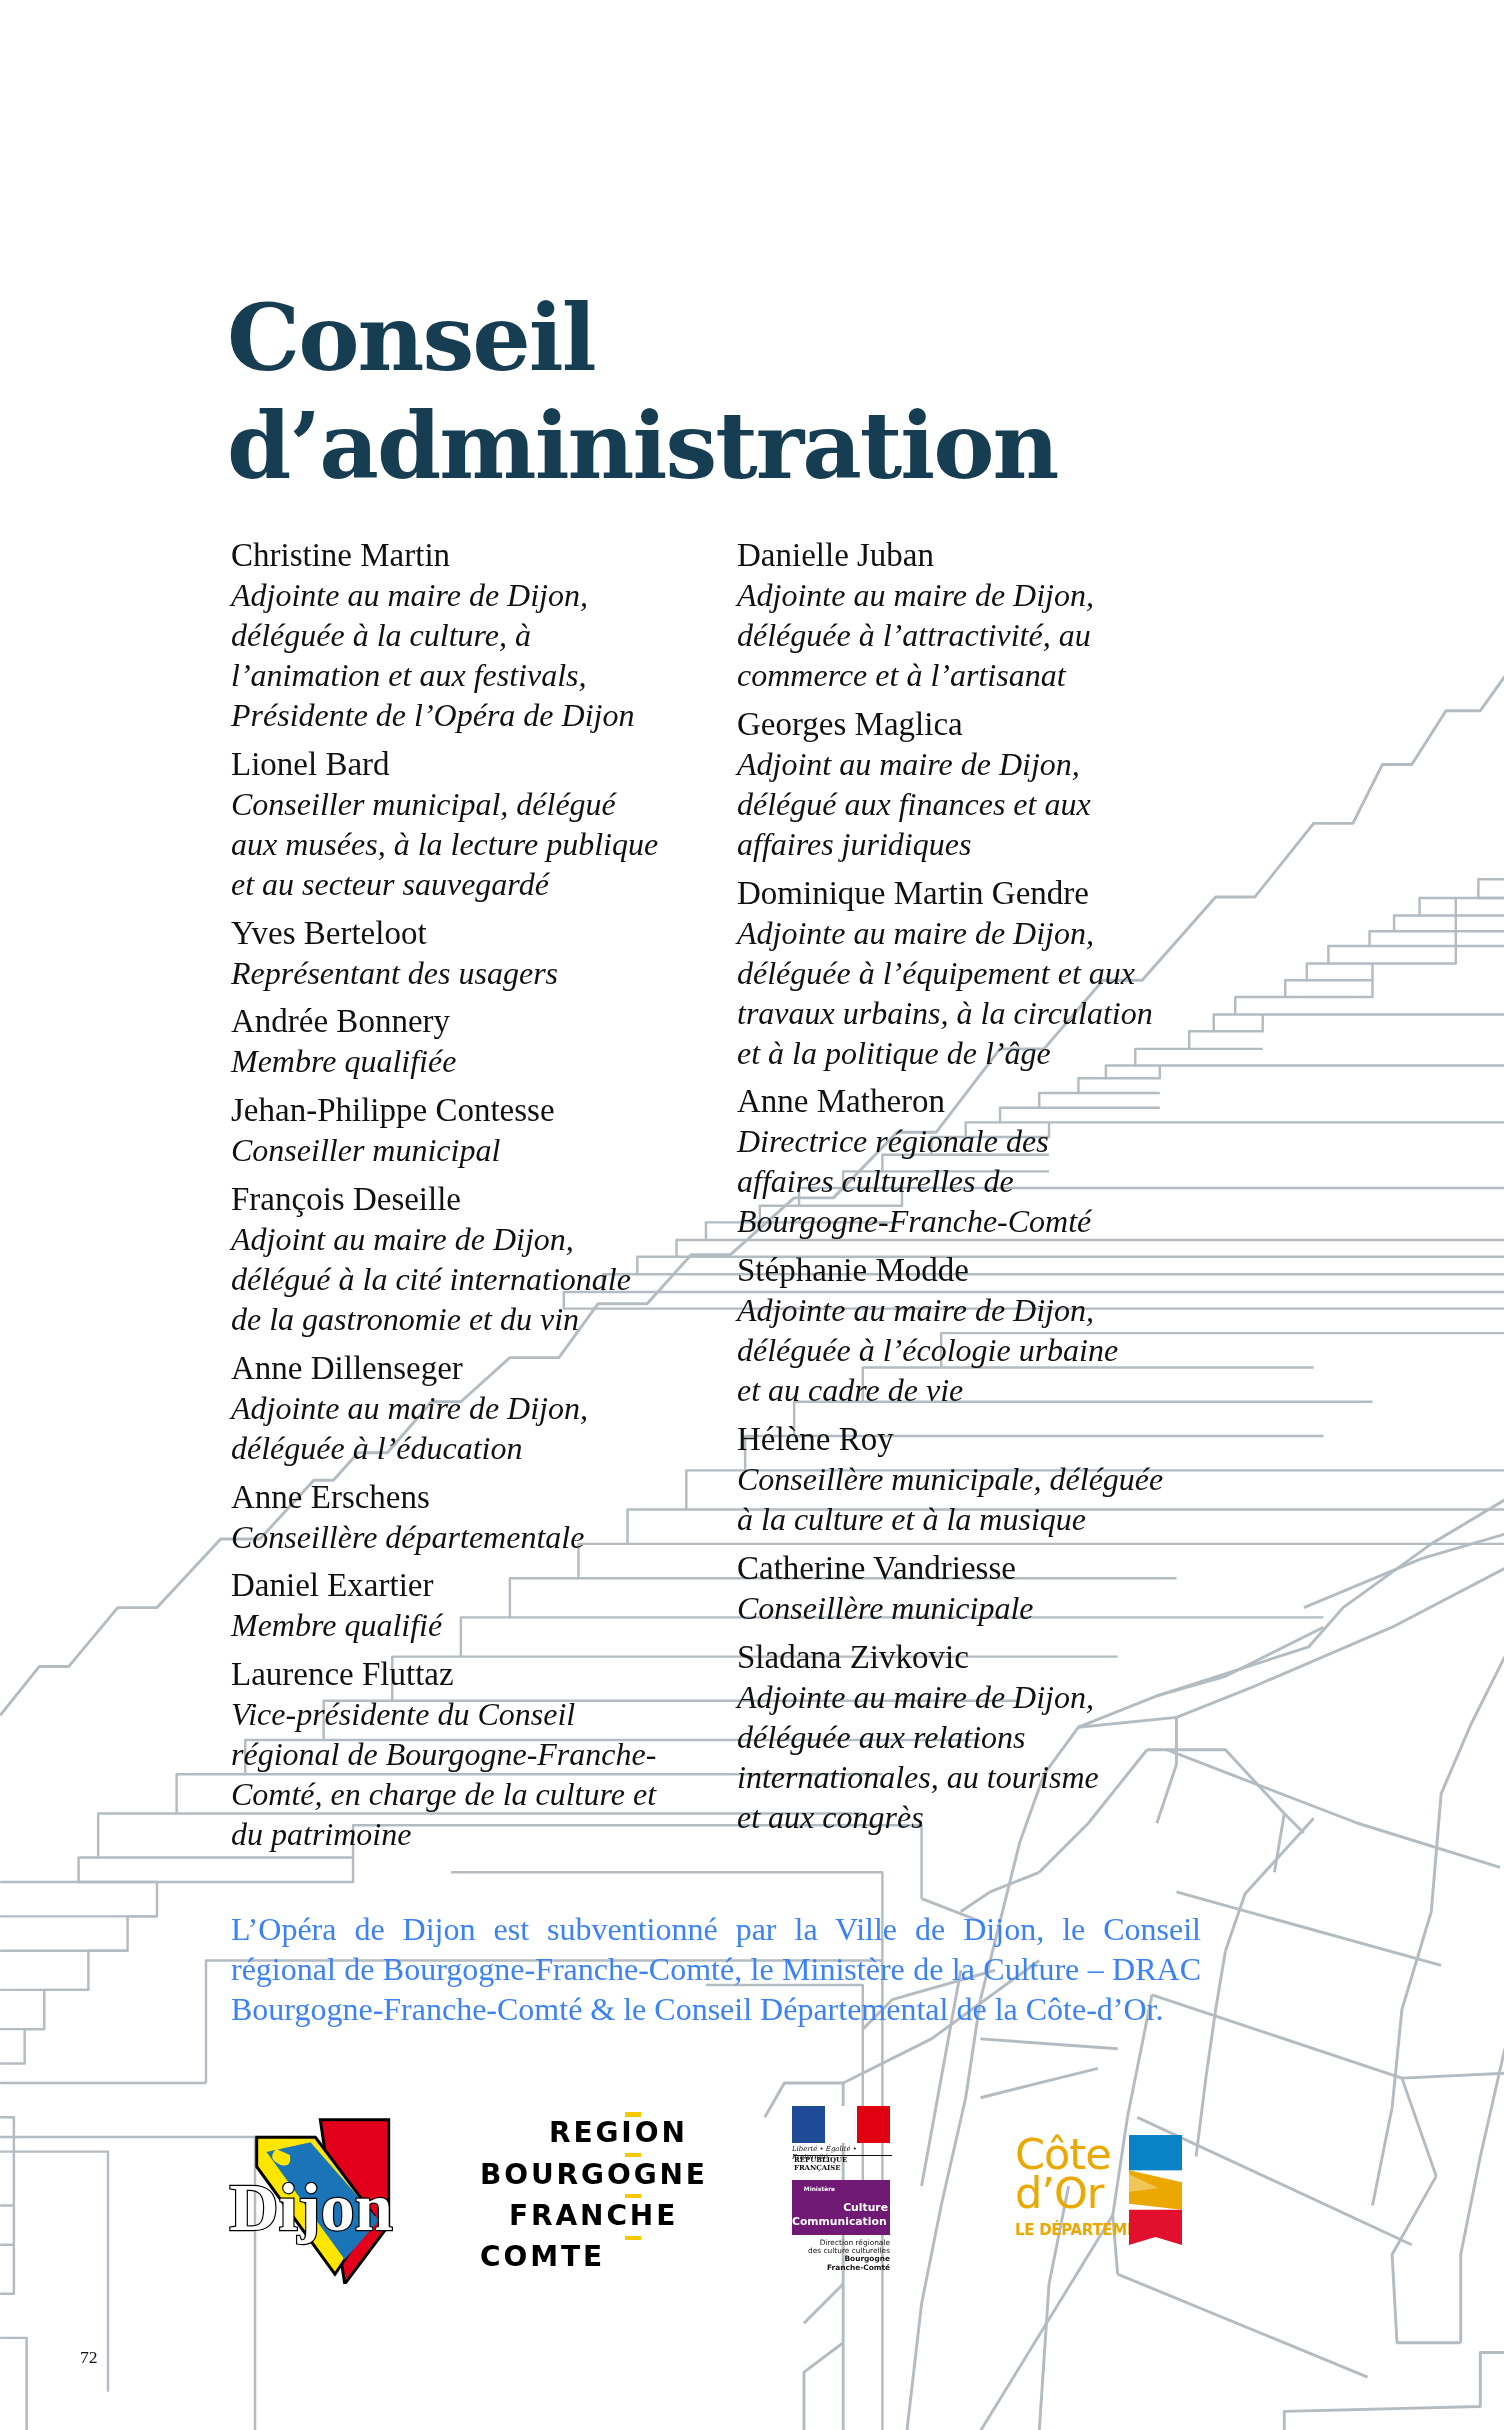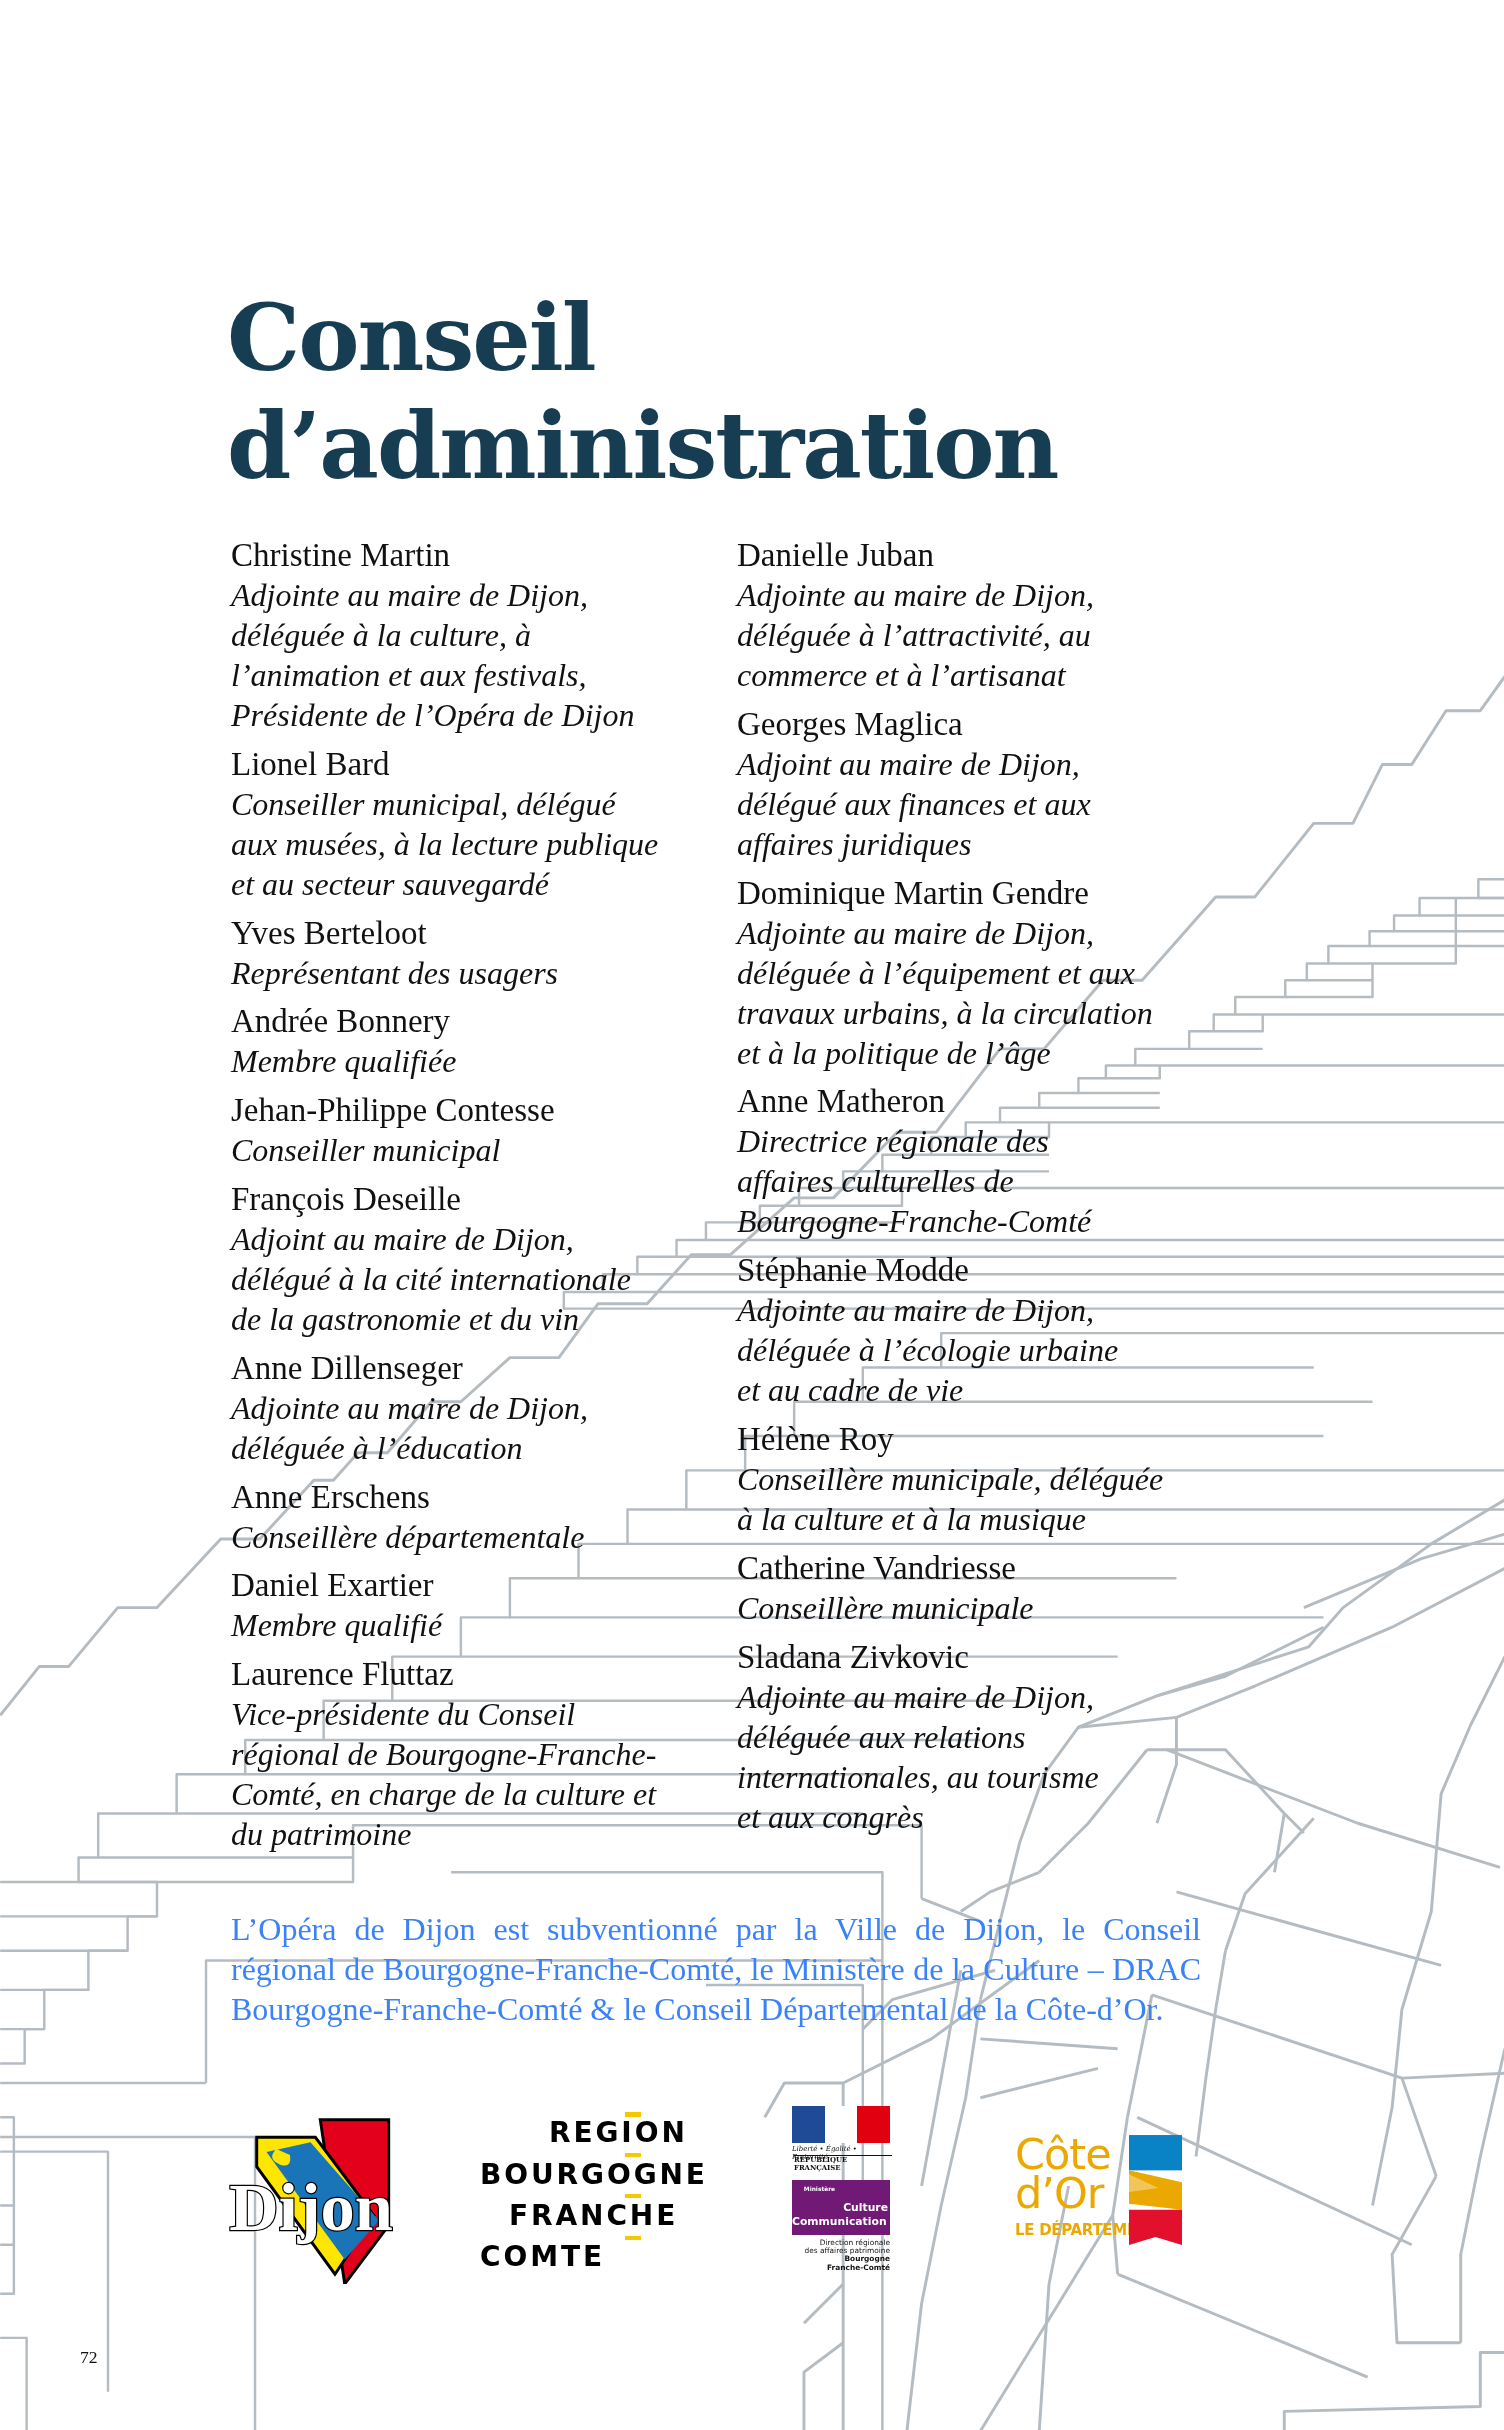--- a/index.html
+++ b/index.html
@@ -295,21 +295,21 @@
     </div>
     <div class="gov-motto">Liberté • Égalité • Fraternité</div>
     <div class="gov-rep">RÉPUBLIQUE FRANÇAISE</div>
     <div class="gov-box">
       <span class="min">Ministère</span>
       <span class="cul">Culture</span>
       <span class="com">Communication</span>
     </div>
     <div class="gov-drac">
       <div>Direction régionale</div>
-      <div>des affaires patrimoine</div>
+      <div>des culture culturelles</div>
       <div style="font-weight:bold">Bourgogne</div>
       <div style="font-weight:bold">Franche-Comté</div>
     </div>
   </div>
 
   <div class="logo logo-cotedor">
     <div class="cdo-text">
       <div>Côte</div>
       <div>d’Or</div>
     </div>

